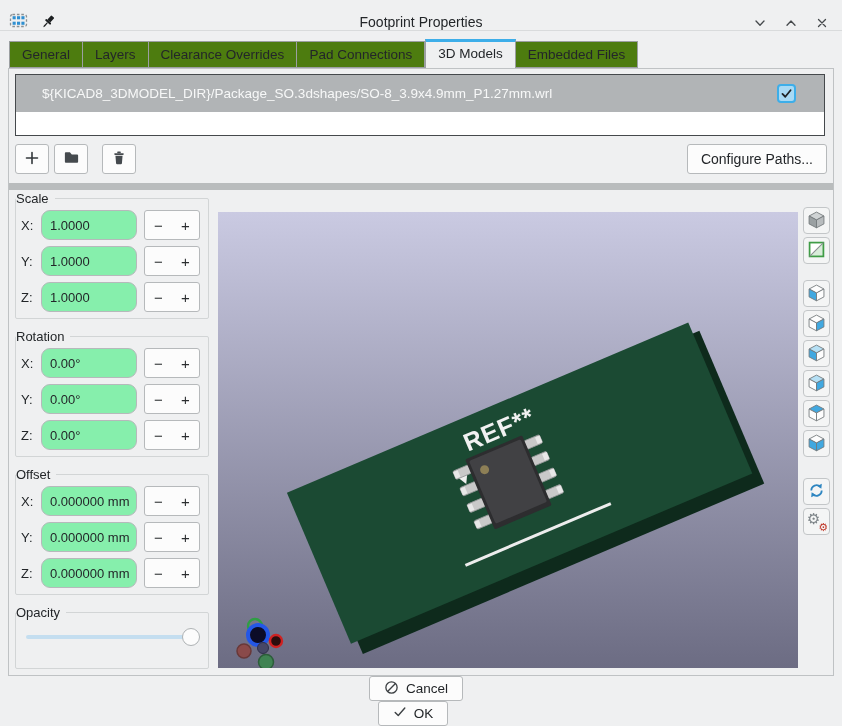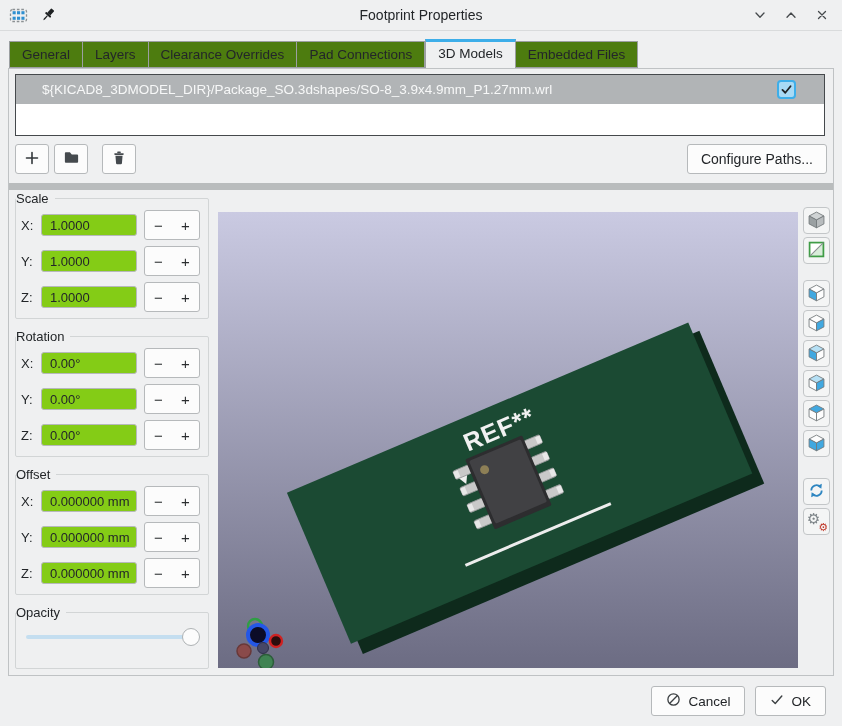--- a/index.html
+++ b/index.html
@@ -4,21 +4,21 @@
 <style>
   * { box-sizing: border-box; }
   html,body { margin:0; padding:0; }
   body {
     width:842px; height:726px; background:#eff0f1; position:relative;
     font-family:"Liberation Sans", sans-serif; font-size:13px; color:#232629;
     overflow:hidden;
   }
   
   .titlebar { position:absolute; top:0; left:0; width:842px; height:31px;
-    border-bottom:1px solid #d9dbdc; display:flex; align-items:center; }
+    border-bottom:1px solid #d9dbdc; display:flex; align-items:flex-end; }
   .ticon { margin-left:9px; display:flex; align-items:center; }
   .pinicon { margin-left:12px; display:flex; align-items:center; }
   .title { position:absolute; left:0; right:0; text-align:center; font-size:14px; color:#232629; }
   .win-controls { margin-left:auto; display:flex; gap:17px; margin-right:13px; z-index:2; }
   .win-controls span { display:flex; align-items:center; }
   
   .tabbar { position:absolute; top:38px; left:9px; display:flex; align-items:flex-end; height:30px; }
   .tab { background:#4d7c0f; border:1px solid #9b9fa1; border-left:none; padding:0 12px;
     height:27px; line-height:25px; font-size:13.5px; white-space:nowrap; }
   .tab:first-child { border-left:1px solid #9b9fa1; }
@@ -26,42 +26,42 @@
     height:30px; line-height:24px; border-bottom:none; position:relative; top:1px; }
   
   .content { position:absolute; top:68px; left:8px; width:826px; height:608px;
     border:1px solid #bfc2c4; background:#eff0f1; }
   
   .listbox { position:absolute; left:6px; top:5px; width:810px; height:62px;
     border:1px solid #45494c; background:#ffffff; }
   .list-header { height:30px; display:flex; align-items:center; font-size:13.5px; }
   .lh-name { margin-left:26px; }
   .lh-show { margin-left:auto; margin-right:24px; }
-  .list-row { height:29px; background:#b1b4b6; color:#f7f8f8; display:flex; align-items:center; font-size:13.5px; }
+  .list-row { height:37px; background:#b1b4b6; color:#f7f8f8; display:flex; align-items:center; font-size:13.5px; }
   .row-path { margin-left:26px; white-space:nowrap; overflow:hidden; }
   .row-check { margin-left:auto; margin-right:28px; width:19px; height:19px;
     border:2px solid #3daee9; border-radius:4px; background:#a8daf5;
     display:flex; align-items:center; justify-content:center; flex:0 0 auto; }
   
   .mtoolbar { position:absolute; left:6px; top:75px; width:812px; height:30px; display:flex; align-items:center; }
   .tb-btn { width:34px; height:30px; background:#fcfcfc; border:1px solid #b6b9bb; border-radius:3px;
     display:flex; align-items:center; justify-content:center; margin-right:5px; }
   .tb-btn.trash { margin-left:9px; }
   .configure { margin-left:auto; height:30px; padding:0 13px; background:#fcfcfc;
     border:1px solid #b6b9bb; border-radius:3px; display:flex; align-items:center; font-size:14px; }
   .sash { position:absolute; left:0; top:114px; width:824px; height:7px; background:#b9bcbd; }
   
   .left-panel { position:absolute; left:6px; top:129px; width:194px; }
   .group { position:relative; border:1px solid #d2d5d6; border-radius:2px;
     margin:0 0 17px 0; padding:11px 5px 6px 5px; }
   .group-label { position:absolute; top:-8px; left:0; background:#eff0f1; padding-right:6px; font-size:13px; }
   .srow { display:flex; align-items:center; margin-bottom:6px; }
   .srow:last-child { margin-bottom:0; }
   .axis { width:20px; font-size:13px; }
-  .field { width:96px; height:22px; background:#84cc16; border:1px solid #b6b9bb; border-radius:3px;
+  .field { width:96px; height:30px; background:#86efac; border:1px solid #b6b9bb; border-radius:9px;
     display:flex; align-items:center; padding-left:8px; overflow:hidden; white-space:nowrap; font-size:13px; }
   .spin { width:56px; height:30px; margin-left:7px; background:#fcfcfc;
     border:1px solid #b6b9bb; border-radius:3px; display:flex; }
   .spin .seg { flex:1; display:flex; align-items:center; justify-content:center; font-size:15px; color:#2b2e30; }
   .opacity-group { padding:13px 8px 22px 8px; }
   .slider { position:relative; height:18px; margin:2px 2px 0 2px; }
   .slider .track { position:absolute; top:7px; left:0; right:0; height:4px; background:#c4def0; border-radius:2px; }
   .slider .handle { position:absolute; right:-2px; top:0; width:18px; height:18px; border-radius:50%;
     background:#fcfcfc; border:1px solid #aeb2b4; }
   
@@ -74,21 +74,21 @@
     flex-direction:column; align-items:center; }
   .vt-btn { width:27px; height:27px; background:#f4f5f5; border:1px solid #c3c6c8; border-radius:4px;
     display:flex; align-items:center; justify-content:center; margin-bottom:3px; position:relative; }
   .gap-md { margin-bottom:16px !important; }
   .gap-lg { margin-bottom:21px !important; }
   .gear-wrap { position:relative; width:19px; height:19px; }
   .gear-big { position:absolute; left:0; top:-2px; font-family:"DejaVu Sans", sans-serif; font-size:15px; color:#7d8488; }
   .gear-small { position:absolute; right:-2px; bottom:-3px; font-family:"DejaVu Sans", sans-serif; font-size:11px; color:#c0392b; }
   
   .footer { position:absolute; top:676px; left:0; width:842px; height:50px;
-    display:flex; align-items:center; justify-content:flex-end; }
+    display:flex; align-items:center; justify-content:flex-end;flex-direction:column; }
   .btn { height:30px; background:#fcfcfc; border:1px solid #b6b9bb; border-radius:3px;
     display:flex; align-items:center; gap:7px; padding:0 14px; font-size:13.5px; }
   .btn-cancel { margin-right:10px; }
   .btn-ok { margin-right:16px; }
 </style>
 </head>
 <body>
 
 <div class="titlebar">
   <span class="ticon">

